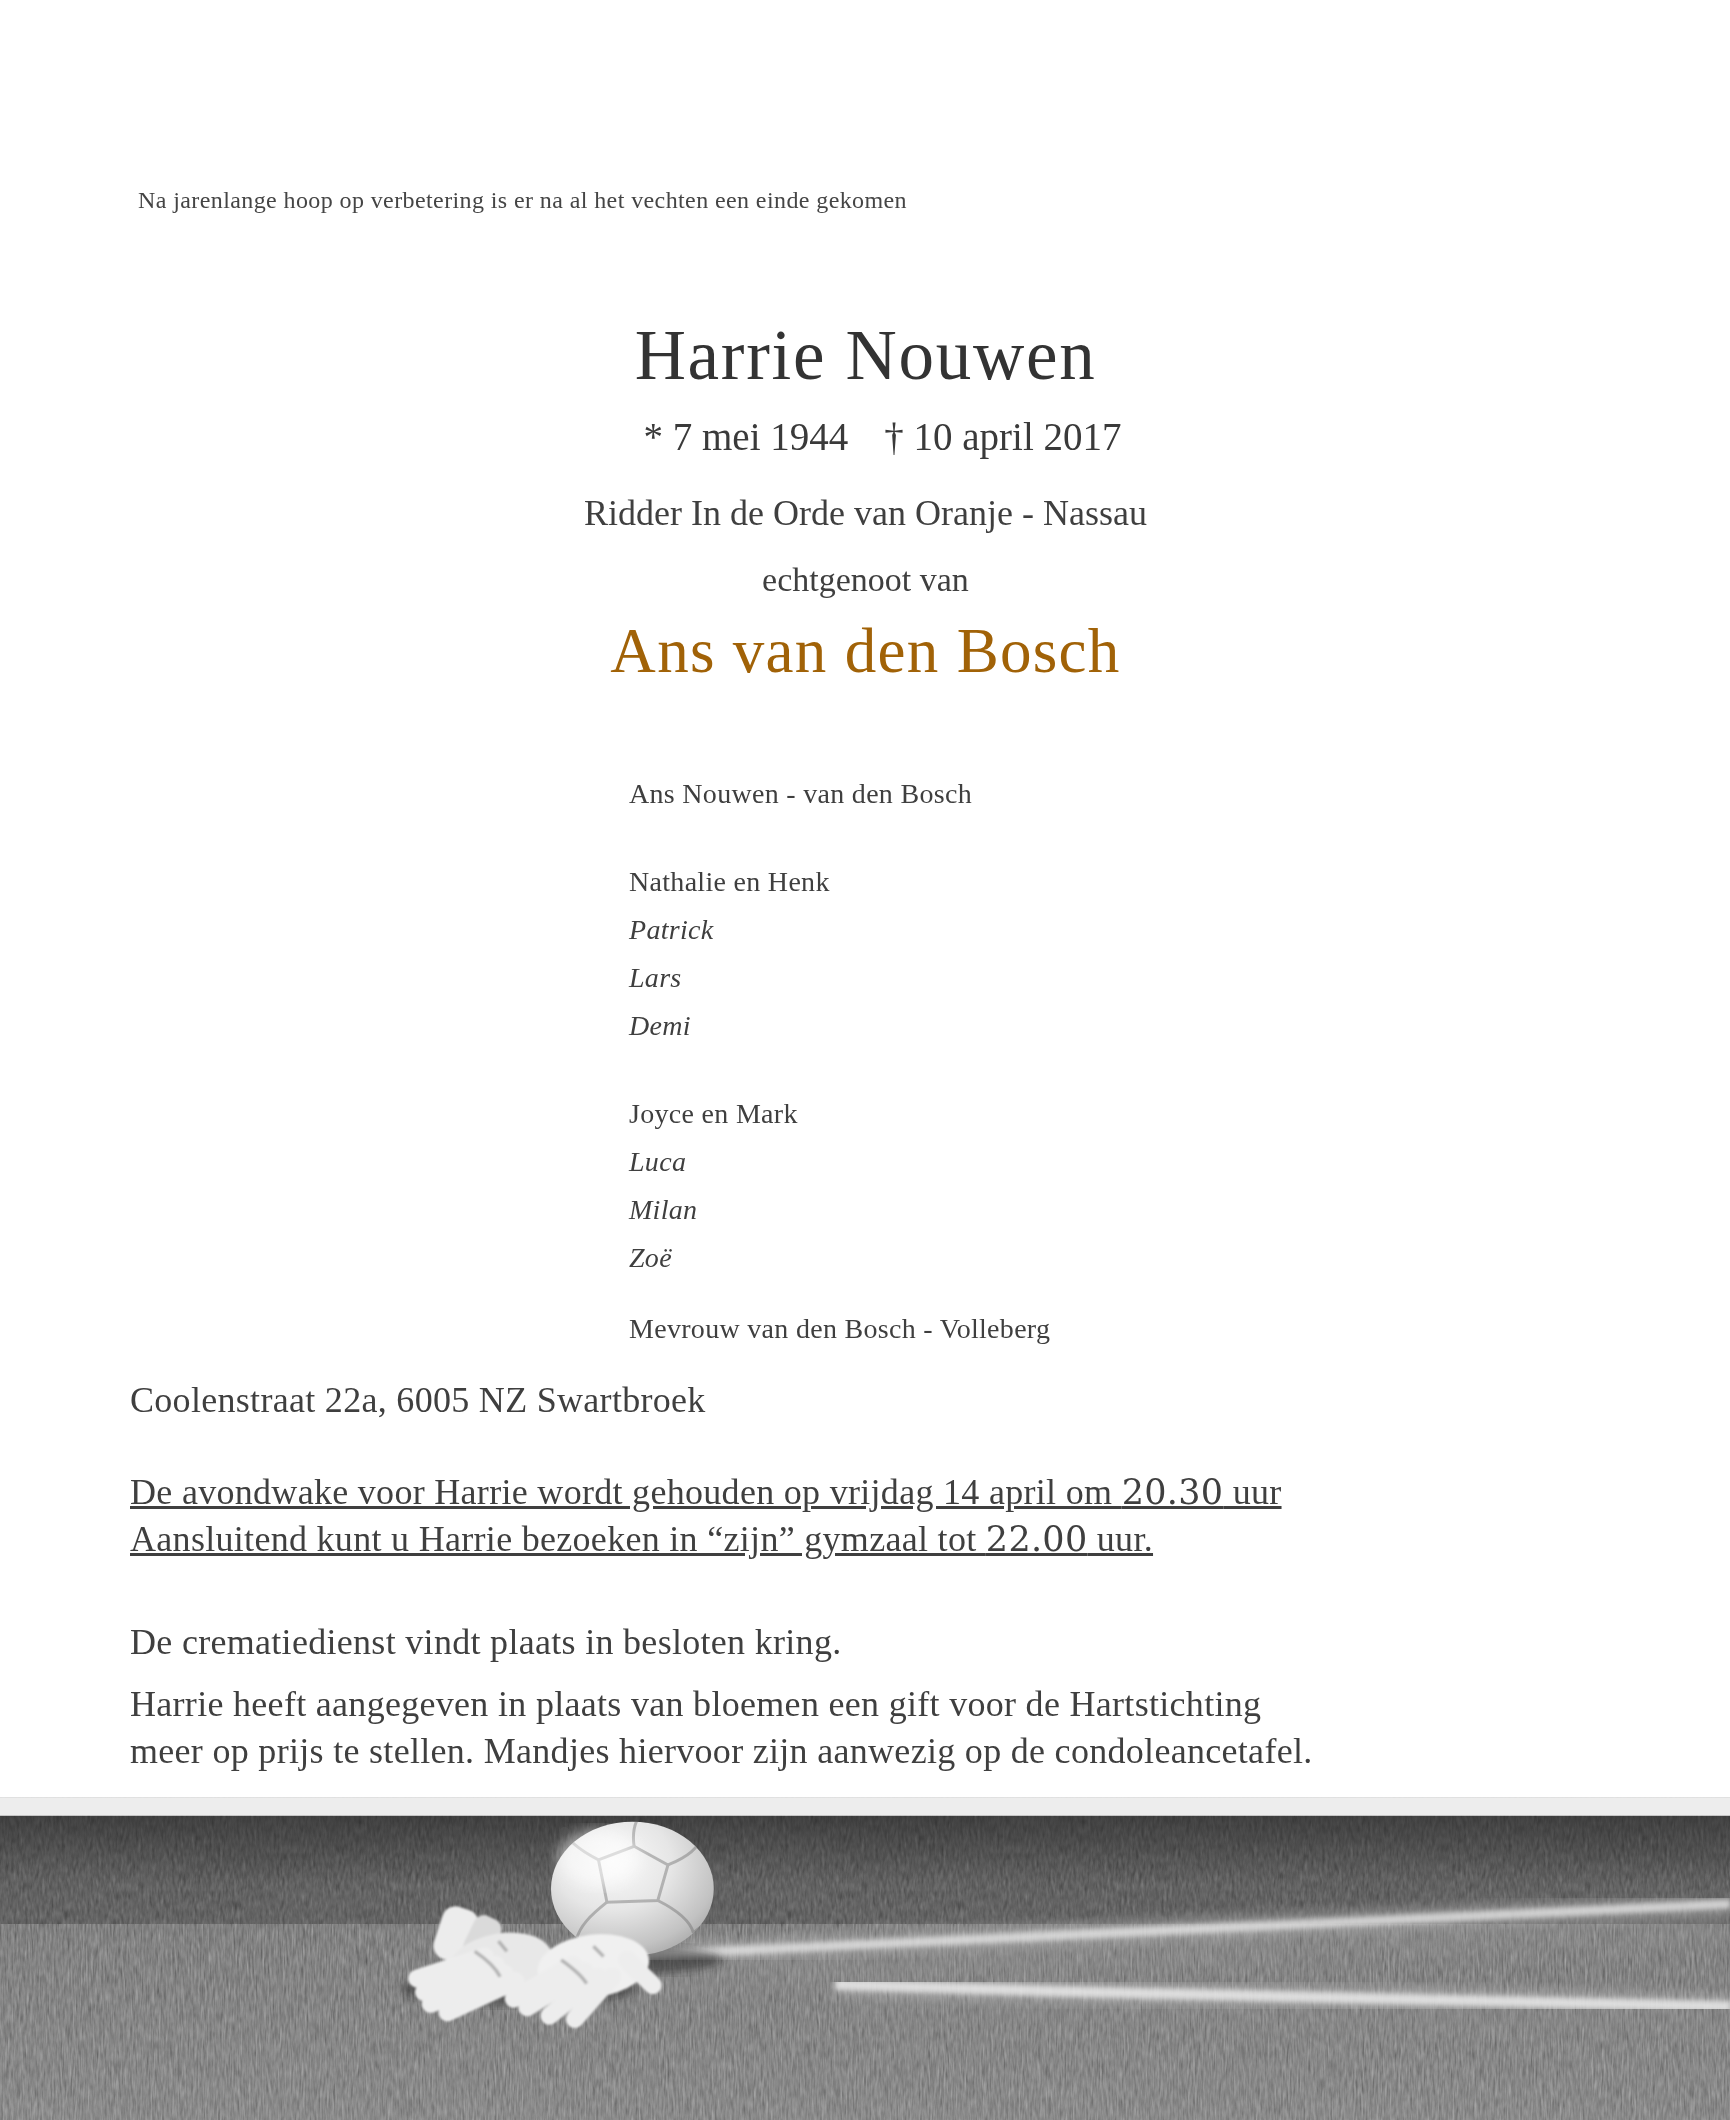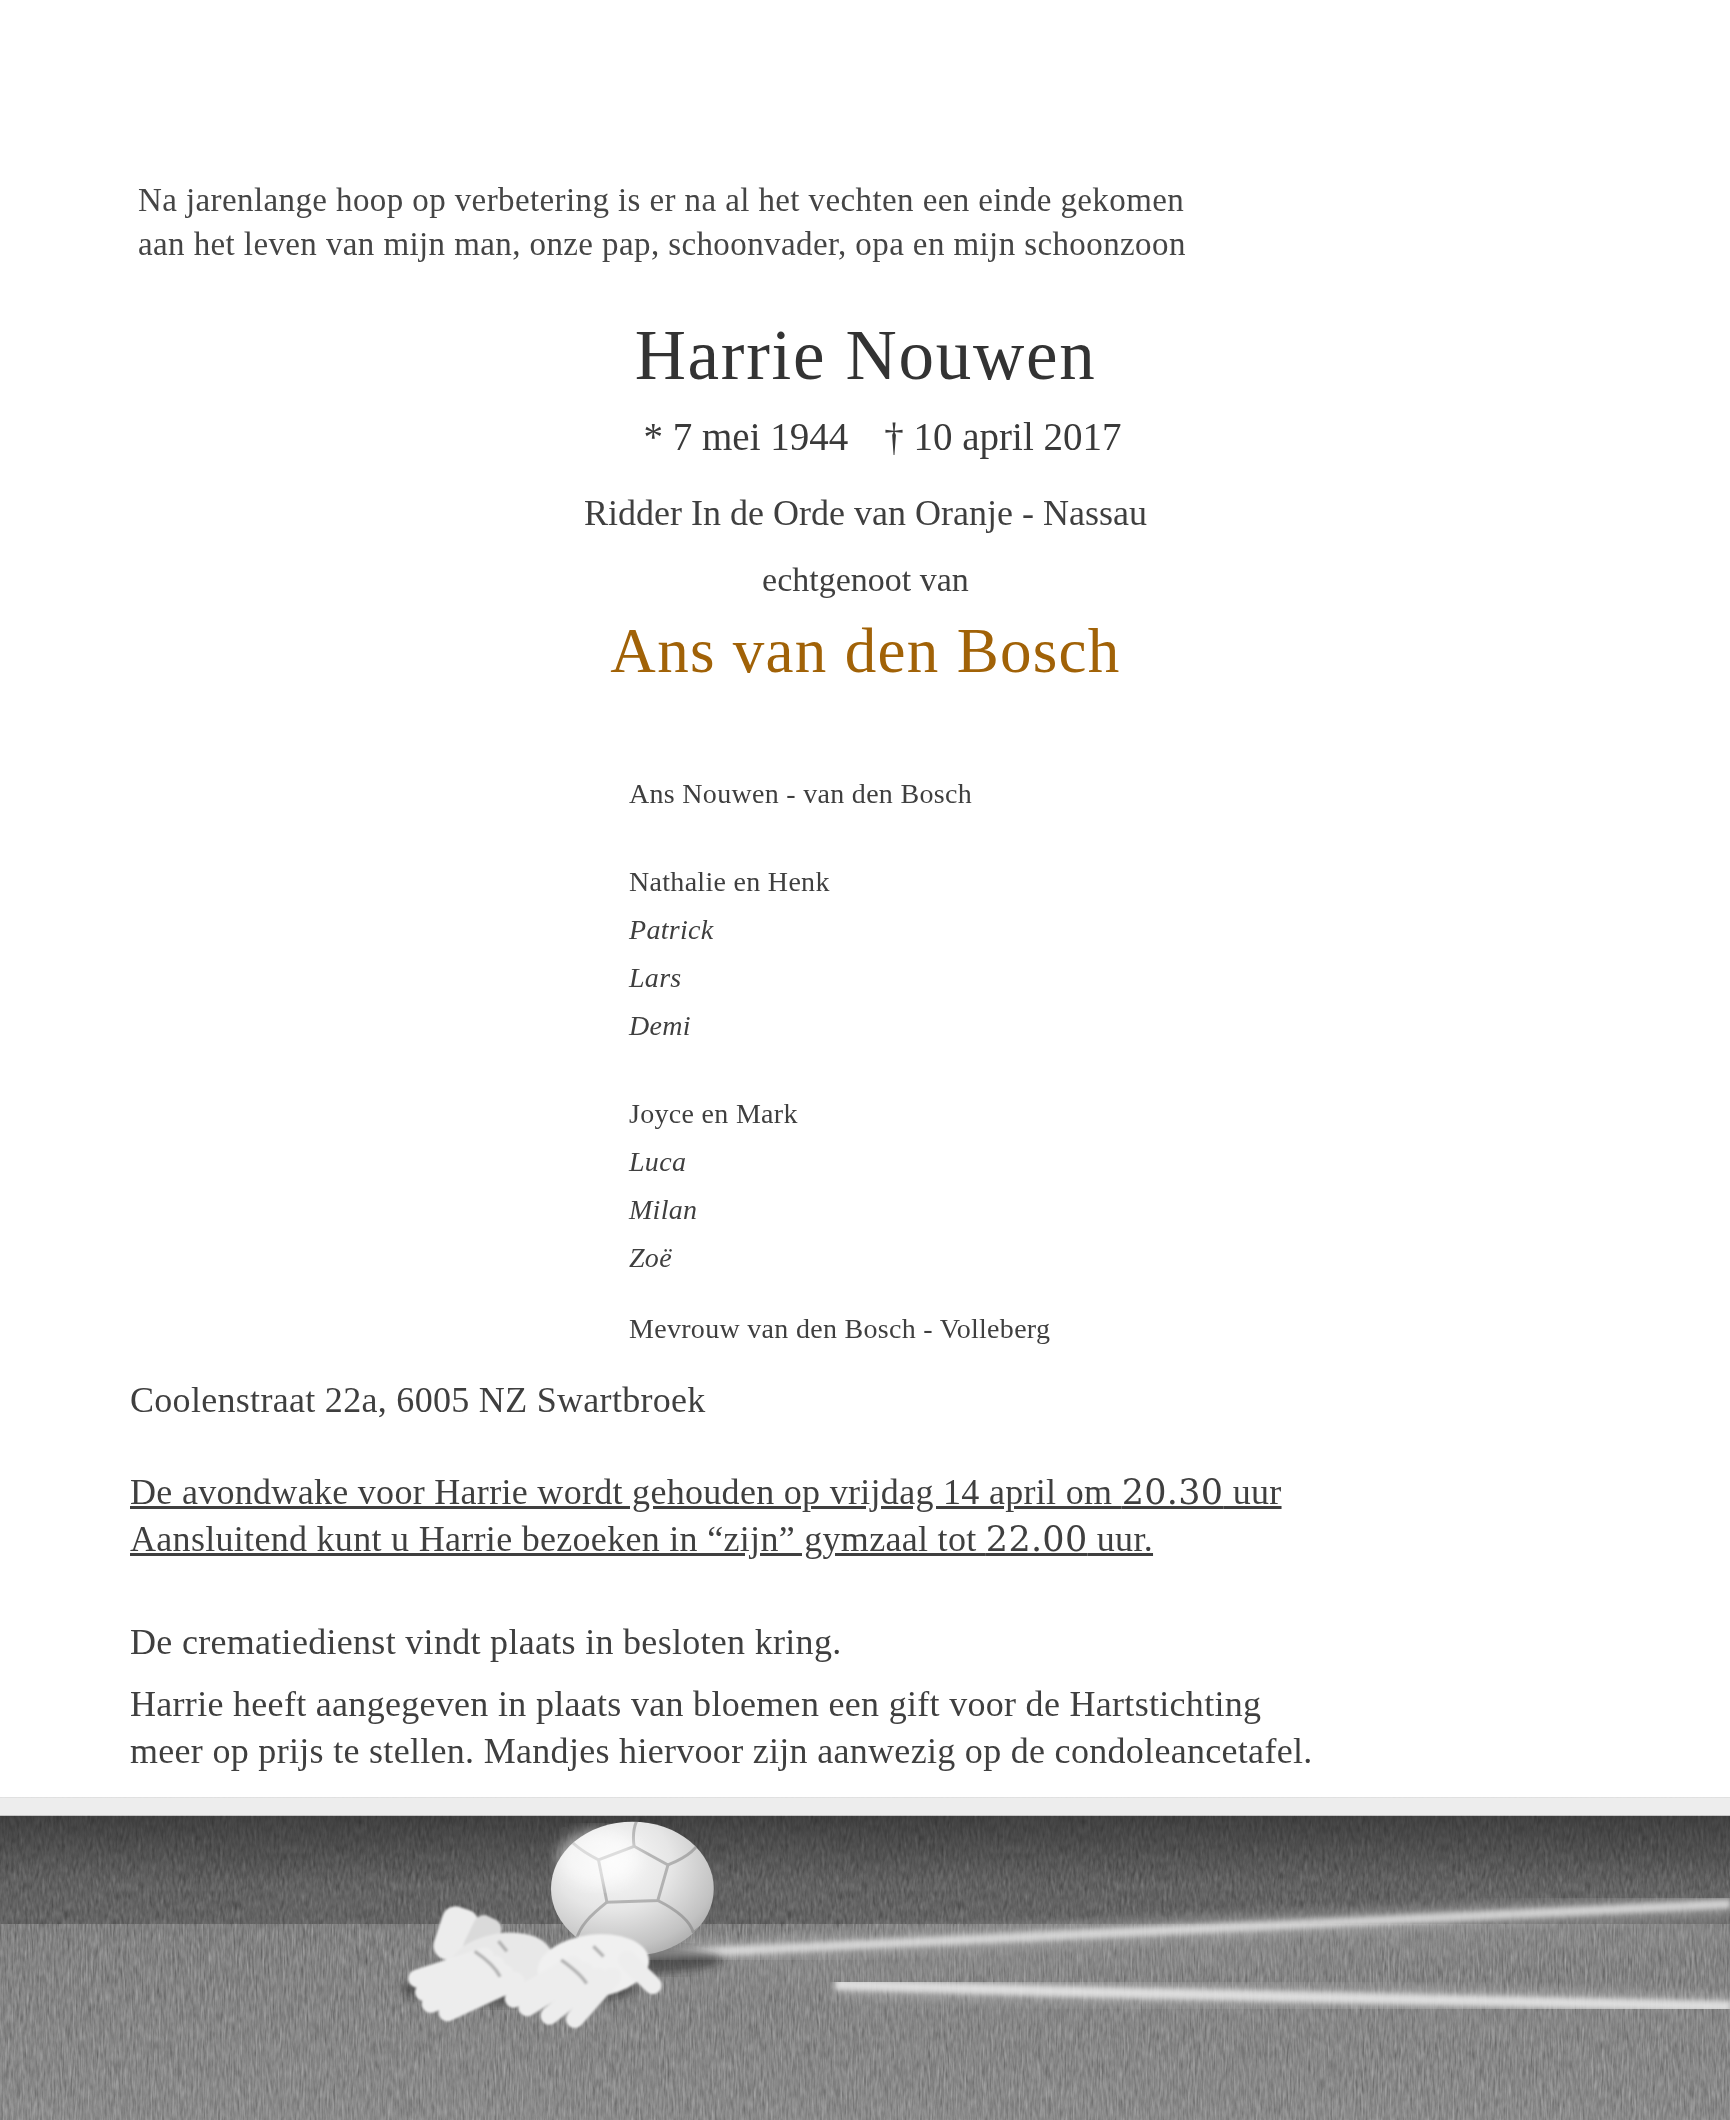--- a/index.html
+++ b/index.html
@@ -7,21 +7,21 @@
     position:relative;
     width:1731px;height:2121px;
     margin:0 auto;
     background:#ffffff;
     overflow:hidden;
     font-family:"Liberation Serif","DejaVu Serif",serif;
     color:#3f3f3f;
   }
   .abs{position:absolute;}
   .center{left:0;right:0;text-align:center;}
-  .intro{top:178px;left:138px;font-size:33px;line-height:44px;color:#454545;letter-spacing:0.4px;}
+  .intro{top:178px;left:138px;font-size:24px;line-height:44px;color:#454545;letter-spacing:0.4px;}
   .name-main{top:315px;font-size:71px;color:#333333;letter-spacing:1.7px;}
   .dates{top:414px;font-size:39px;color:#3a3a3a;margin-left:34px;}
   .dates .gap{display:inline-block;width:36px;}
   .honor{top:492px;font-size:36px;}
   .relation{top:561px;font-size:34px;}
   .spouse-name{top:615px;font-size:63px;color:#a16207;letter-spacing:1.3px;}
   .fam{left:629px;font-size:28px;line-height:48px;letter-spacing:0.3px;}
   .widow{top:770px;}
   .group1{top:858px;}
   .group2{top:1090px;}
@@ -36,21 +36,20 @@
   .photo{position:absolute;left:0;top:1797px;width:1731px;height:324px;}
   .photo svg{display:block;width:100%;height:100%;}
 </style>
 </head>
 <body>
 
 <div class="page">
 
   <div class="abs intro">
     <div>Na jarenlange hoop op verbetering is er na al het vechten een einde gekomen</div>
-    <div>aan het leven van mijn man, onze pap, schoonvader, opa en mijn schoonzoon</div>
   </div>
 
   <div class="abs center name-main">Harrie Nouwen</div>
 
   <div class="abs center dates">
     <span>* 7 mei 1944</span><span class="gap"></span><span>† 10 april 2017</span>
   </div>
 
   <div class="abs center honor">Ridder In de Orde van Oranje - Nassau</div>
 

